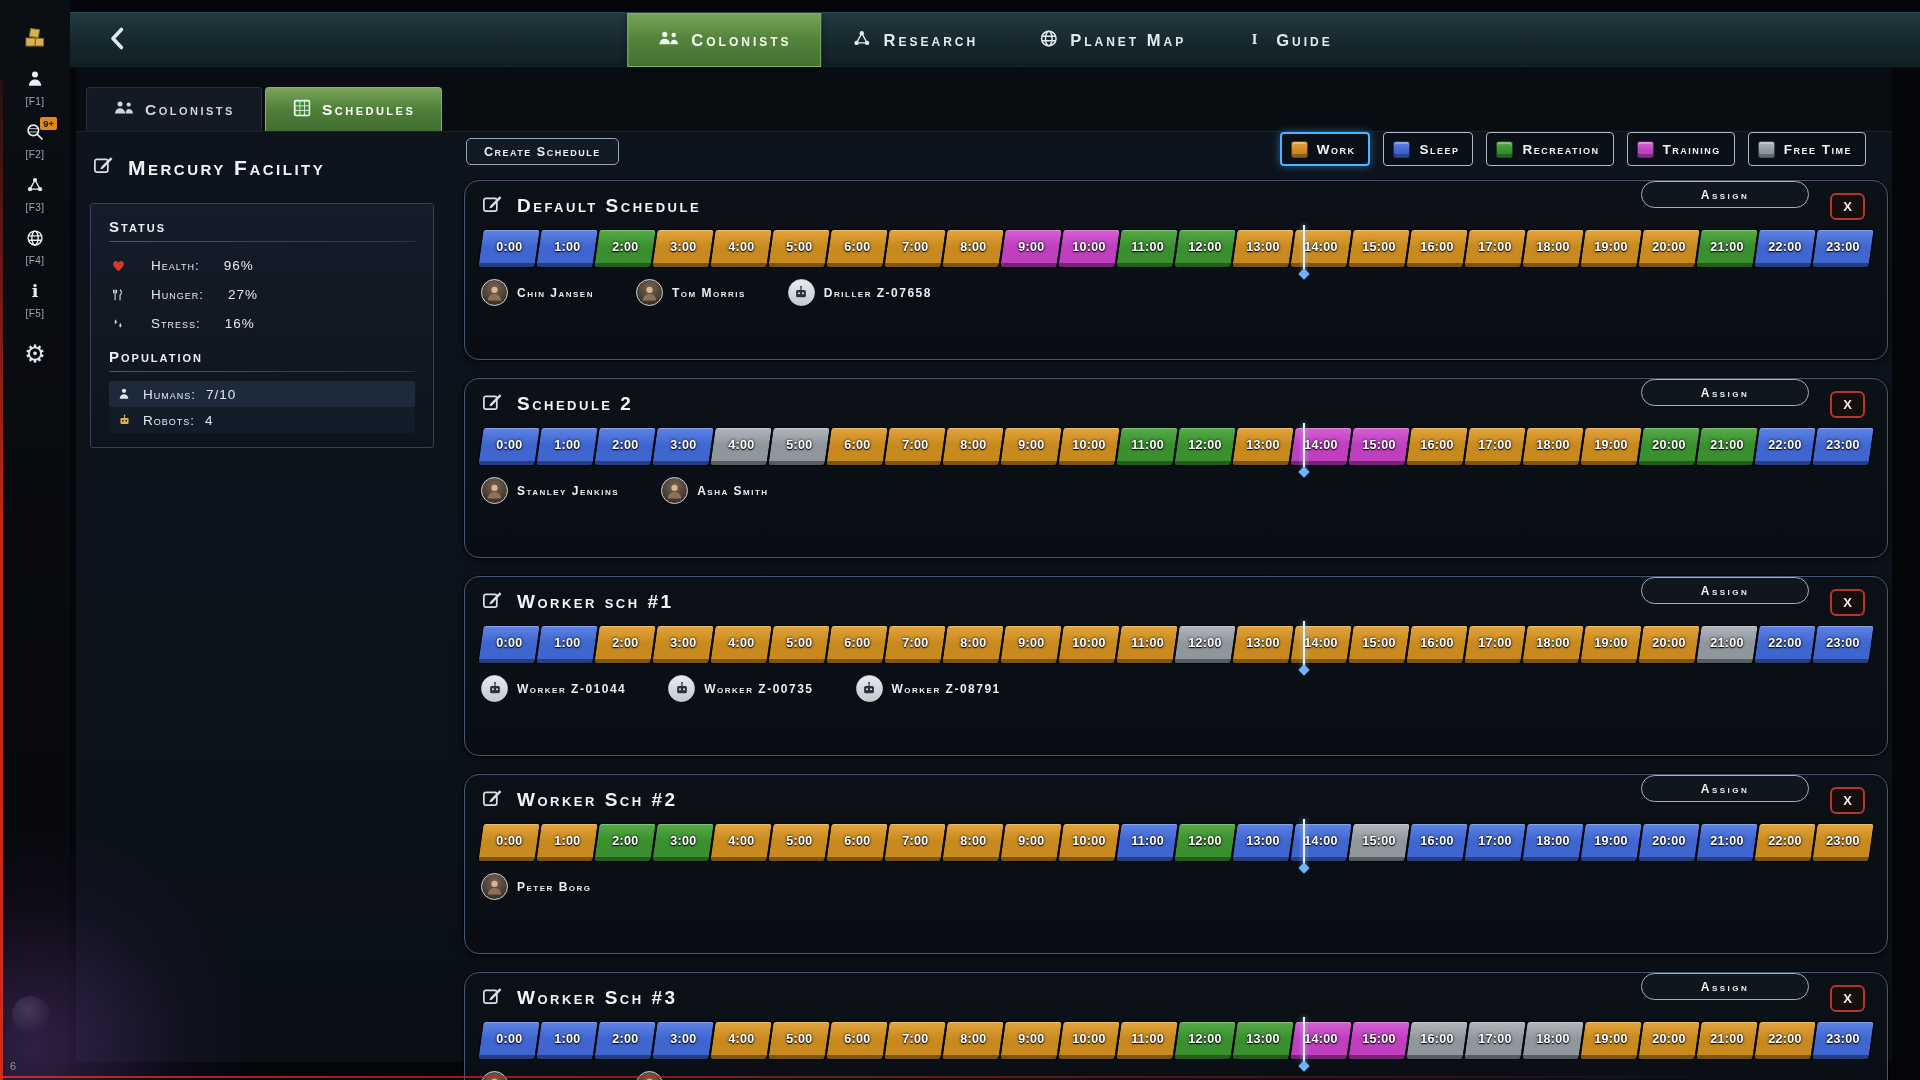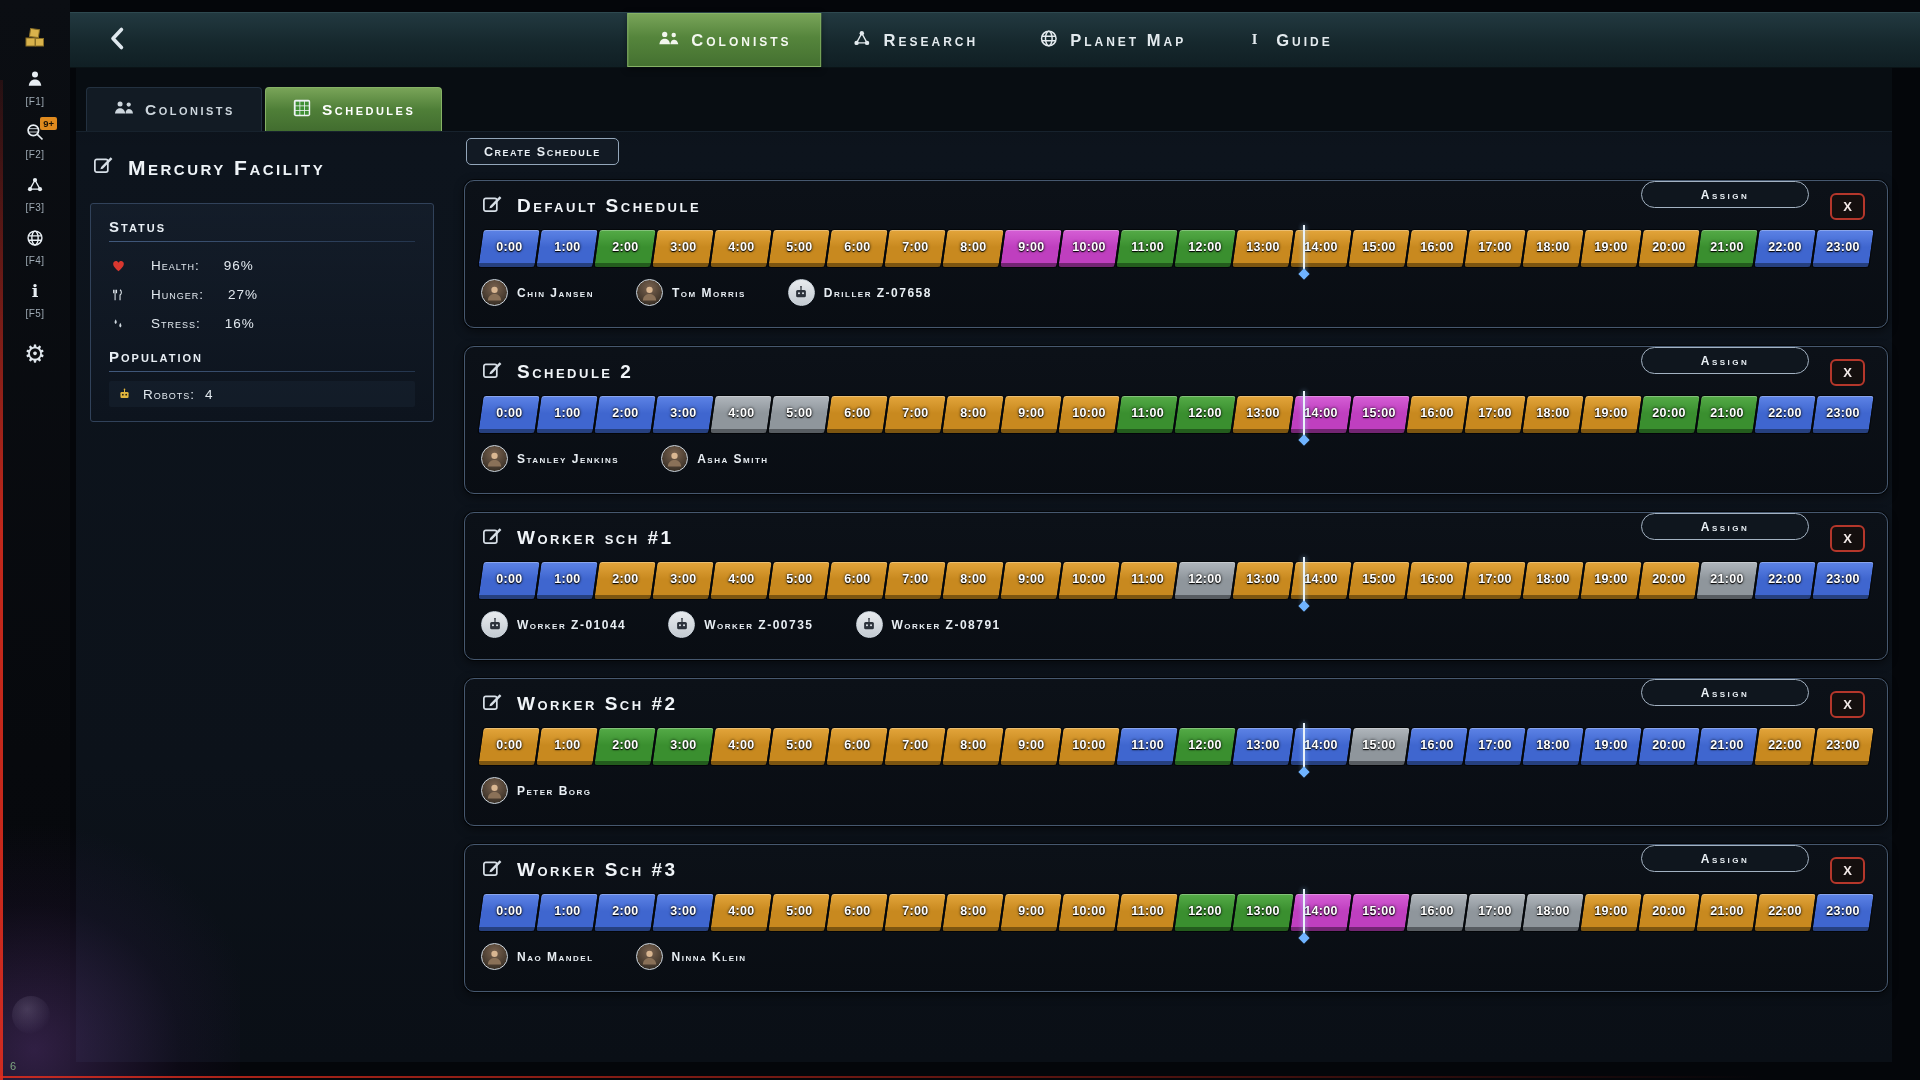--- a/index.html
+++ b/index.html
@@ -79,23 +79,23 @@
   .legend { position:absolute; top:64px; right:26px; display:flex; gap:13px; height:34px; }
   .legend-item { display:flex; align-items:center; gap:9px; padding:0 13px 0 9px; cursor:pointer;
                  background:rgba(10,15,22,.85); border:1px solid #aeb9c4; border-radius:4px;
                  font-variant:small-caps; font-size:13.5px; letter-spacing:1.5px; font-weight:bold; color:#edf2f6; }
   .legend-item.selected { border:2px solid #4fb3ff; box-shadow:0 0 8px rgba(60,160,255,.55); }
   .chip { width:17px; height:17px; border-radius:3px; border:1px solid rgba(0,0,0,.55);
           box-shadow:inset 0 2px 0 rgba(255,255,255,.30), inset 0 -3px 0 rgba(0,0,0,.30); }
 
   
   .cards { position:absolute; left:388px; top:112px; width:1424px; display:flex; flex-direction:column; gap:18px; }
-  .card { height:148px; position:relative; padding:10px 16px 0;
+  .card { height:180px; position:relative; padding:10px 16px 0;
           background:linear-gradient(180deg, rgba(12,17,24,.96), rgba(9,13,19,.96));
-          border:1px solid #46586f; border-radius:10px;
+          border:1px solid #46586f; border-radius:15px;
           box-shadow:0 0 0 1px rgba(0,0,0,.55), 0 3px 10px rgba(0,0,0,.5); }
   .card-head { display:flex; align-items:center; gap:13px; height:30px; }
   .card-title { font-variant:small-caps; font-size:19px; letter-spacing:2.5px; font-weight:bold; color:#f0f4f8; }
   .assign-btn { position:absolute; right:78px; top:0; width:168px; height:27px; cursor:pointer;
                 background:rgba(16,23,32,.92); border:1px solid #a3b2c2; border-radius:14px; color:#e9eff4;
                 font-variant:small-caps; font-size:12px; letter-spacing:2.5px; font-weight:bold; font-family:inherit; }
   .x-btn { position:absolute; right:22px; top:12px; width:35px; height:27px; cursor:pointer;
            background:rgba(22,15,14,.88); border:2px solid #b5372b; border-radius:6px; color:#f2e9e7;
            font-size:13px; font-weight:bold; font-family:inherit; }
   .timeline { margin-top:9px; height:37px; display:flex; gap:2px; position:relative; }
@@ -337,37 +337,71 @@
                   <path d="M8 4 C10 8 11 10 8 12 C5 10 6 8 8 4z"></path>
                   <path d="M16 10 C18 14 19 16 16 18 C13 16 14 14 16 10z"></path>
                 </g>
               </svg>
           </span>
           <span>Stress:</span>
           <span>16%</span>
         </div>
         <h2 class="pop-head">Population</h2>
         <div class="hrline"></div>
+        <div class="pop-row alt1">
+          <span class="sic">
+            <svg viewBox="0 0 24 24" width="14" height="14">
+                <g fill="#e3eaee">
+                  <circle cx="12" cy="6.5" r="3.6"></circle>
+                  <path d="M4.5 20c.8-5.5 4.2-7.4 7.5-7.4s6.7 1.9 7.5 7.4z"></path>
+                </g>
+              </svg>
+          </span>
+          <span>Humans:</span>
+          <span>7/10</span>
+        </div>
         <div class="pop-row alt2">
           <span class="sic">
             <svg viewBox="0 0 24 24" width="15" height="15">
                 <rect x="5.5" y="8" width="13" height="9.5" rx="2" fill="#e0b53e"></rect>
                 <circle cx="9.3" cy="12.3" r="1.4" fill="#1d1a12"></circle>
                 <circle cx="14.7" cy="12.3" r="1.4" fill="#1d1a12"></circle>
                 <rect x="11.2" y="4.6" width="1.6" height="3.4" fill="#e0b53e"></rect>
                 <circle cx="12" cy="3.8" r="1.3" fill="#e0b53e"></circle>
               </svg>
           </span>
           <span>Robots:</span>
           <span>4</span>
         </div>
       </div>
     </section>
 
     <button class="create-btn">Create Schedule</button>
+    <div class="legend" id="legend">
+        <div class="legend-item selected">
+          <span class="chip" style="background: linear-gradient(rgb(227, 165, 59), rgb(200, 137, 31) 60%);"></span>
+          <span>Work</span>
+        </div>
+        <div class="legend-item">
+          <span class="chip" style="background: linear-gradient(rgb(93, 131, 230), rgb(63, 102, 207) 60%);"></span>
+          <span>Sleep</span>
+        </div>
+        <div class="legend-item">
+          <span class="chip" style="background: linear-gradient(rgb(84, 171, 71), rgb(58, 143, 47) 60%);"></span>
+          <span>Recreation</span>
+        </div>
+        <div class="legend-item">
+          <span class="chip" style="background: linear-gradient(rgb(213, 95, 213), rgb(191, 63, 191) 60%);"></span>
+          <span>Training</span>
+        </div>
+        <div class="legend-item">
+          <span class="chip" style="background: linear-gradient(rgb(176, 182, 188), rgb(143, 150, 156) 60%);"></span>
+          <span>Free Time</span>
+        </div>
+      </div>
 
     <div class="cards" id="cards">
   <article class="card">
     <div class="card-head">
       <span>
         <svg viewBox="0 0 24 24" width="23" height="23">
                 <rect x="3" y="5.5" width="13.5" height="13.5" rx="2" stroke="#d7dfe7" stroke-width="1.8" fill="none"></rect>
                 <path d="M9.5 13.5 L19.5 3.5 l1.8 1.8 L11.3 15.3 l-2.5.7z" fill="#d7dfe7"></path>
               </svg>
       </span>

